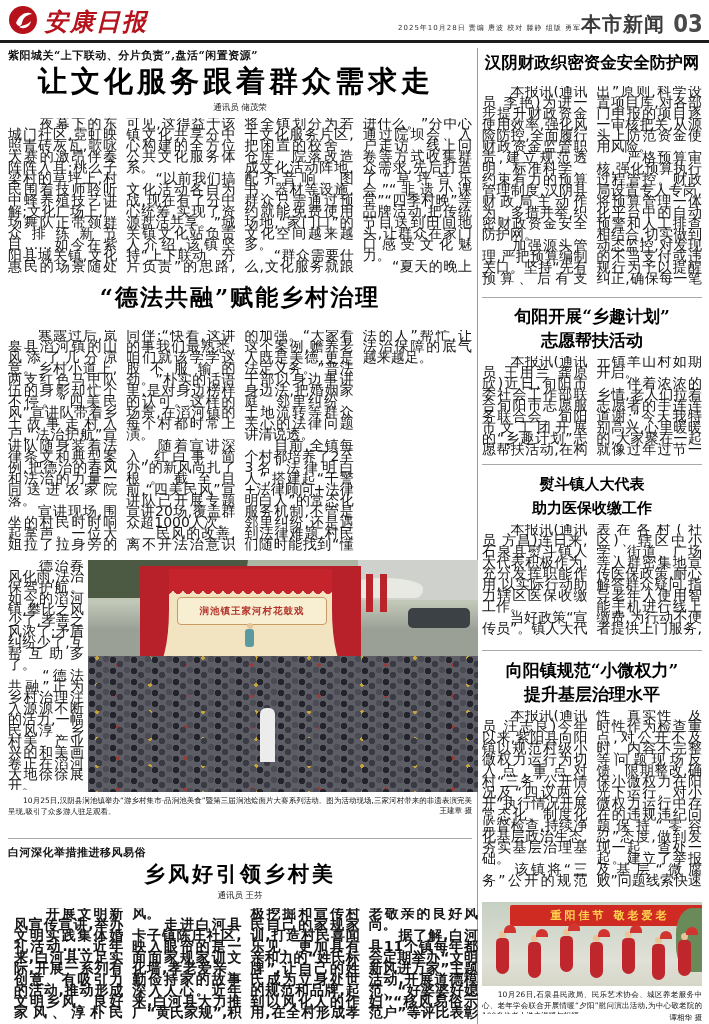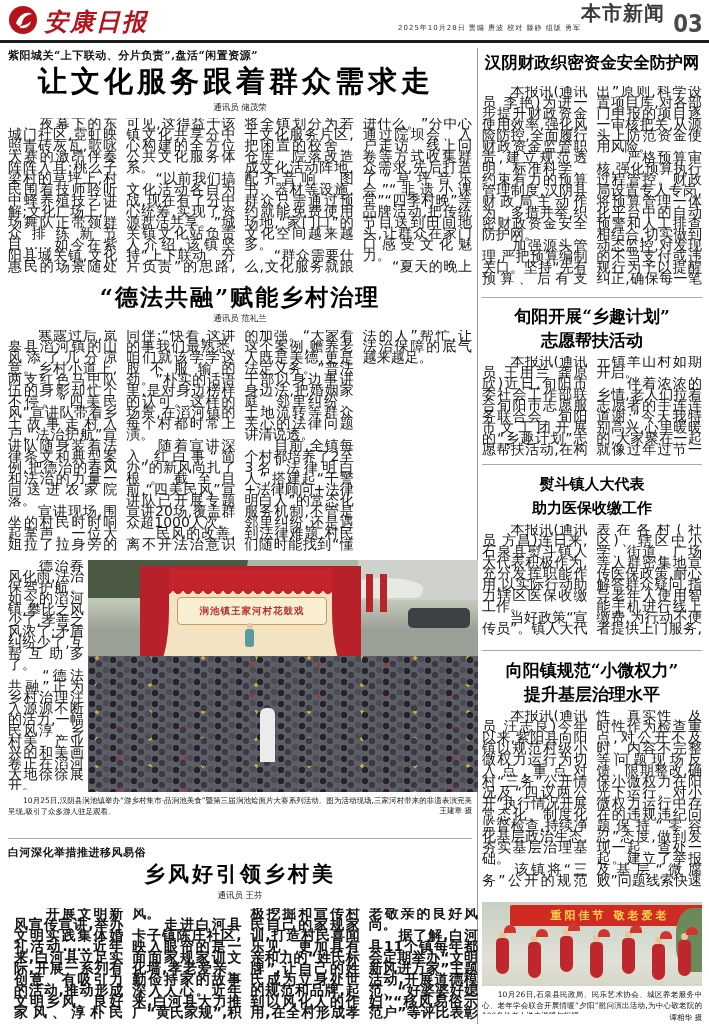--- a/index.html
+++ b/index.html
@@ -5,21 +5,21 @@
   html,body{margin:0;padding:0;background:#e9e9e9;}
   #page{position:relative;width:709px;height:1024px;background:#fff;overflow:hidden;
         font-family:"DejaVu Sans",sans-serif;color:#111;}
   
   .mast{position:absolute;left:0;top:0;width:709px;height:40px;background:#fff;}
   .mast-rule{position:absolute;left:0;top:40px;width:709px;height:3px;background:#1c1c1c;}
   .logo{position:absolute;left:8px;top:5px;width:30px;height:30px;}
   .paper-name{position:absolute;left:44px;top:6px;font-family:"DejaVu Serif",serif;
       font-size:24px;font-weight:bold;font-style:italic;color:#b5121c;letter-spacing:2px;}
   .mast-info{position:absolute;right:128px;top:23px;font-size:7px;color:#333;letter-spacing:1px;}
-  .mast-section{position:absolute;right:44px;top:0;font-size:20px;font-weight:bold;
+  .mast-section{position:absolute;right:44px;top:11px;font-size:20px;font-weight:bold;
       color:#3a3a3a;font-family:"DejaVu Serif",serif;letter-spacing:1px;margin-left:36px;}
   .mast-page{position:absolute;right:6px;top:9px;font-size:25px;color:#4a4a4a;
       font-family:"DejaVu Sans",sans-serif;font-weight:bold;transform:scaleX(.85);transform-origin:right;}
   
   .vdiv{position:absolute;left:477px;top:48px;width:1px;height:976px;background:#9a9a9a;}
   .hdiv{position:absolute;height:1px;background:#aaa;}
   
   .kicker{position:absolute;font-size:11px;font-weight:bold;color:#111;letter-spacing:.5px;
       font-family:"DejaVu Serif",serif;}
   .headline{position:absolute;text-align:center;font-family:"DejaVu Serif",serif;
@@ -99,21 +99,20 @@
 
   <div class="kicker" style="left:8px;top:48px;">紫阳城关“上下联动、分片负责”,盘活“闲置资源”</div>
   <div class="headline" style="left:4px;top:62px;width:464px;font-size:29px;letter-spacing:4px;">让文化服务跟着群众需求走</div>
   <div class="byline" style="left:8px;top:102px;width:464px;">通讯员 储茂荣</div>
   <div class="bodytext cols4" style="left:8px;top:118px;width:464px;height:158px;">　　夜幕下的东城门社区,霓虹映照青砖灰瓦,歌咏大赛的激昂伴奏阵阵入耳;桃么子梁村的草坪上,村民围着技师聆听中蜂养殖技艺讲解;文化广场上,广场舞队正带领群众排练新节目……如今在紫阳县城关镇,文化惠民的场景随处可见,这得益于该镇文化共享分中心构建的全方位公共文化服务体系。
 　　“以前我们搞文化活动各自为战,现在有了分中心统筹,实现了资源盘活共享。”城关镇文化站负责人介绍,该镇坚持“上下联动、分片负责”的思路,将全镇划分为若干文化服务片区,把闲置的校舍、仓库、院落改造成文化活动阵地,配齐音响、图书、器材等设施,群众只需通过预约就能免费使用场地,“家门口”的文化空间越来越多。
 　　“群众需要什么,文化服务就跟进什么。”分中心通过院坝会、入户走访、线上问卷等方式收集群众需求,先后打造了“草坪音乐会”“非遗小课堂”“四季村晚”等品牌活动,把传统节目送到田间地头,让群众在家门口感受文化魅力。
 　　“夏天的晚上不仅能纳凉,还能看演出、学手艺,日子越过越有滋味。”村民们笑着说。围绕“文化+旅游”,该镇还举办了“开麦”巡演、青年夜校等活动,推动文化资源与茶山景区深度融合。今年以来,全镇已开展各类文化活动200余场次,覆盖群众3万余人次,文化服务正跟着群众需求走,走进千家万户的心坎里。</div>
 
   <div class="headline" style="left:8px;top:282px;width:464px;font-size:23px;letter-spacing:2px;">“德法共融”赋能乡村治理</div>
-  <div class="byline" style="left:8px;top:313px;width:464px;">通讯员 范礼兰</div>
   <div class="bodytext cols4" style="left:8px;top:330px;width:464px;height:226px;">　　寒露过后,岚皋县滔河镇的山风添了几分凉意。乡村小道上,两支红色马甲队伍的身影却忙个不停。“四美民风”宣讲队带着乡土故事走村入户,“法治护航”宣讲队随身装着法律条文和典型案例,把德治的春风和法治的力量一同送进农家院落。
 　　宣讲现场,围坐的村民时时响起掌声。一位大姐拉了拉身旁的同伴:“快看,这讲的事我们最熟悉,咱们就该学学这股不服输的劲。”朴实的话语里,是对身边榜样的认可。这样的场景,在滔河镇的每个村都时常上演。
 　　随着宣讲深入,红白事“简办”的新风尚扎了根。截至目前,“四美民风”宣讲队已开展专题宣讲20场,覆盖群众超1000人次。
 　　民风的改善,离不开法治意识的加强。“大家看这个案例,赡养老人既是美德,更是法定义务。”普法干部以身边事讲身边法,把婚姻家庭、邻里纠纷、土地流转等群众关心的法律问题讲清说透。
 　　目前,全镇每个村都培养了2至3名“法律明白人”,搭建起“干警+法律顾问+法律明白人”的常态化服务机制,不管是邻里纠纷,还是遇到法律难题,村民们随时能找到“懂法的人”帮忙,让法治保障的底气越来越足。</div>
   <div class="bodytext" style="left:8px;top:560px;width:76px;height:230px;">　　德治春风化雨,法治保驾护航。如今的滔河镇,攀比之风少了,孝善之风浓了;矛盾纠纷少了,互帮互助多了。
 　　“德法共融”正为乡村治理注入源源不断的活力,一幅民风淳、乡村美、产业兴的和美画卷正在滔河大地徐徐展开。</div>
 
   <div class="photo1">
     <div class="p1-trees"></div>

